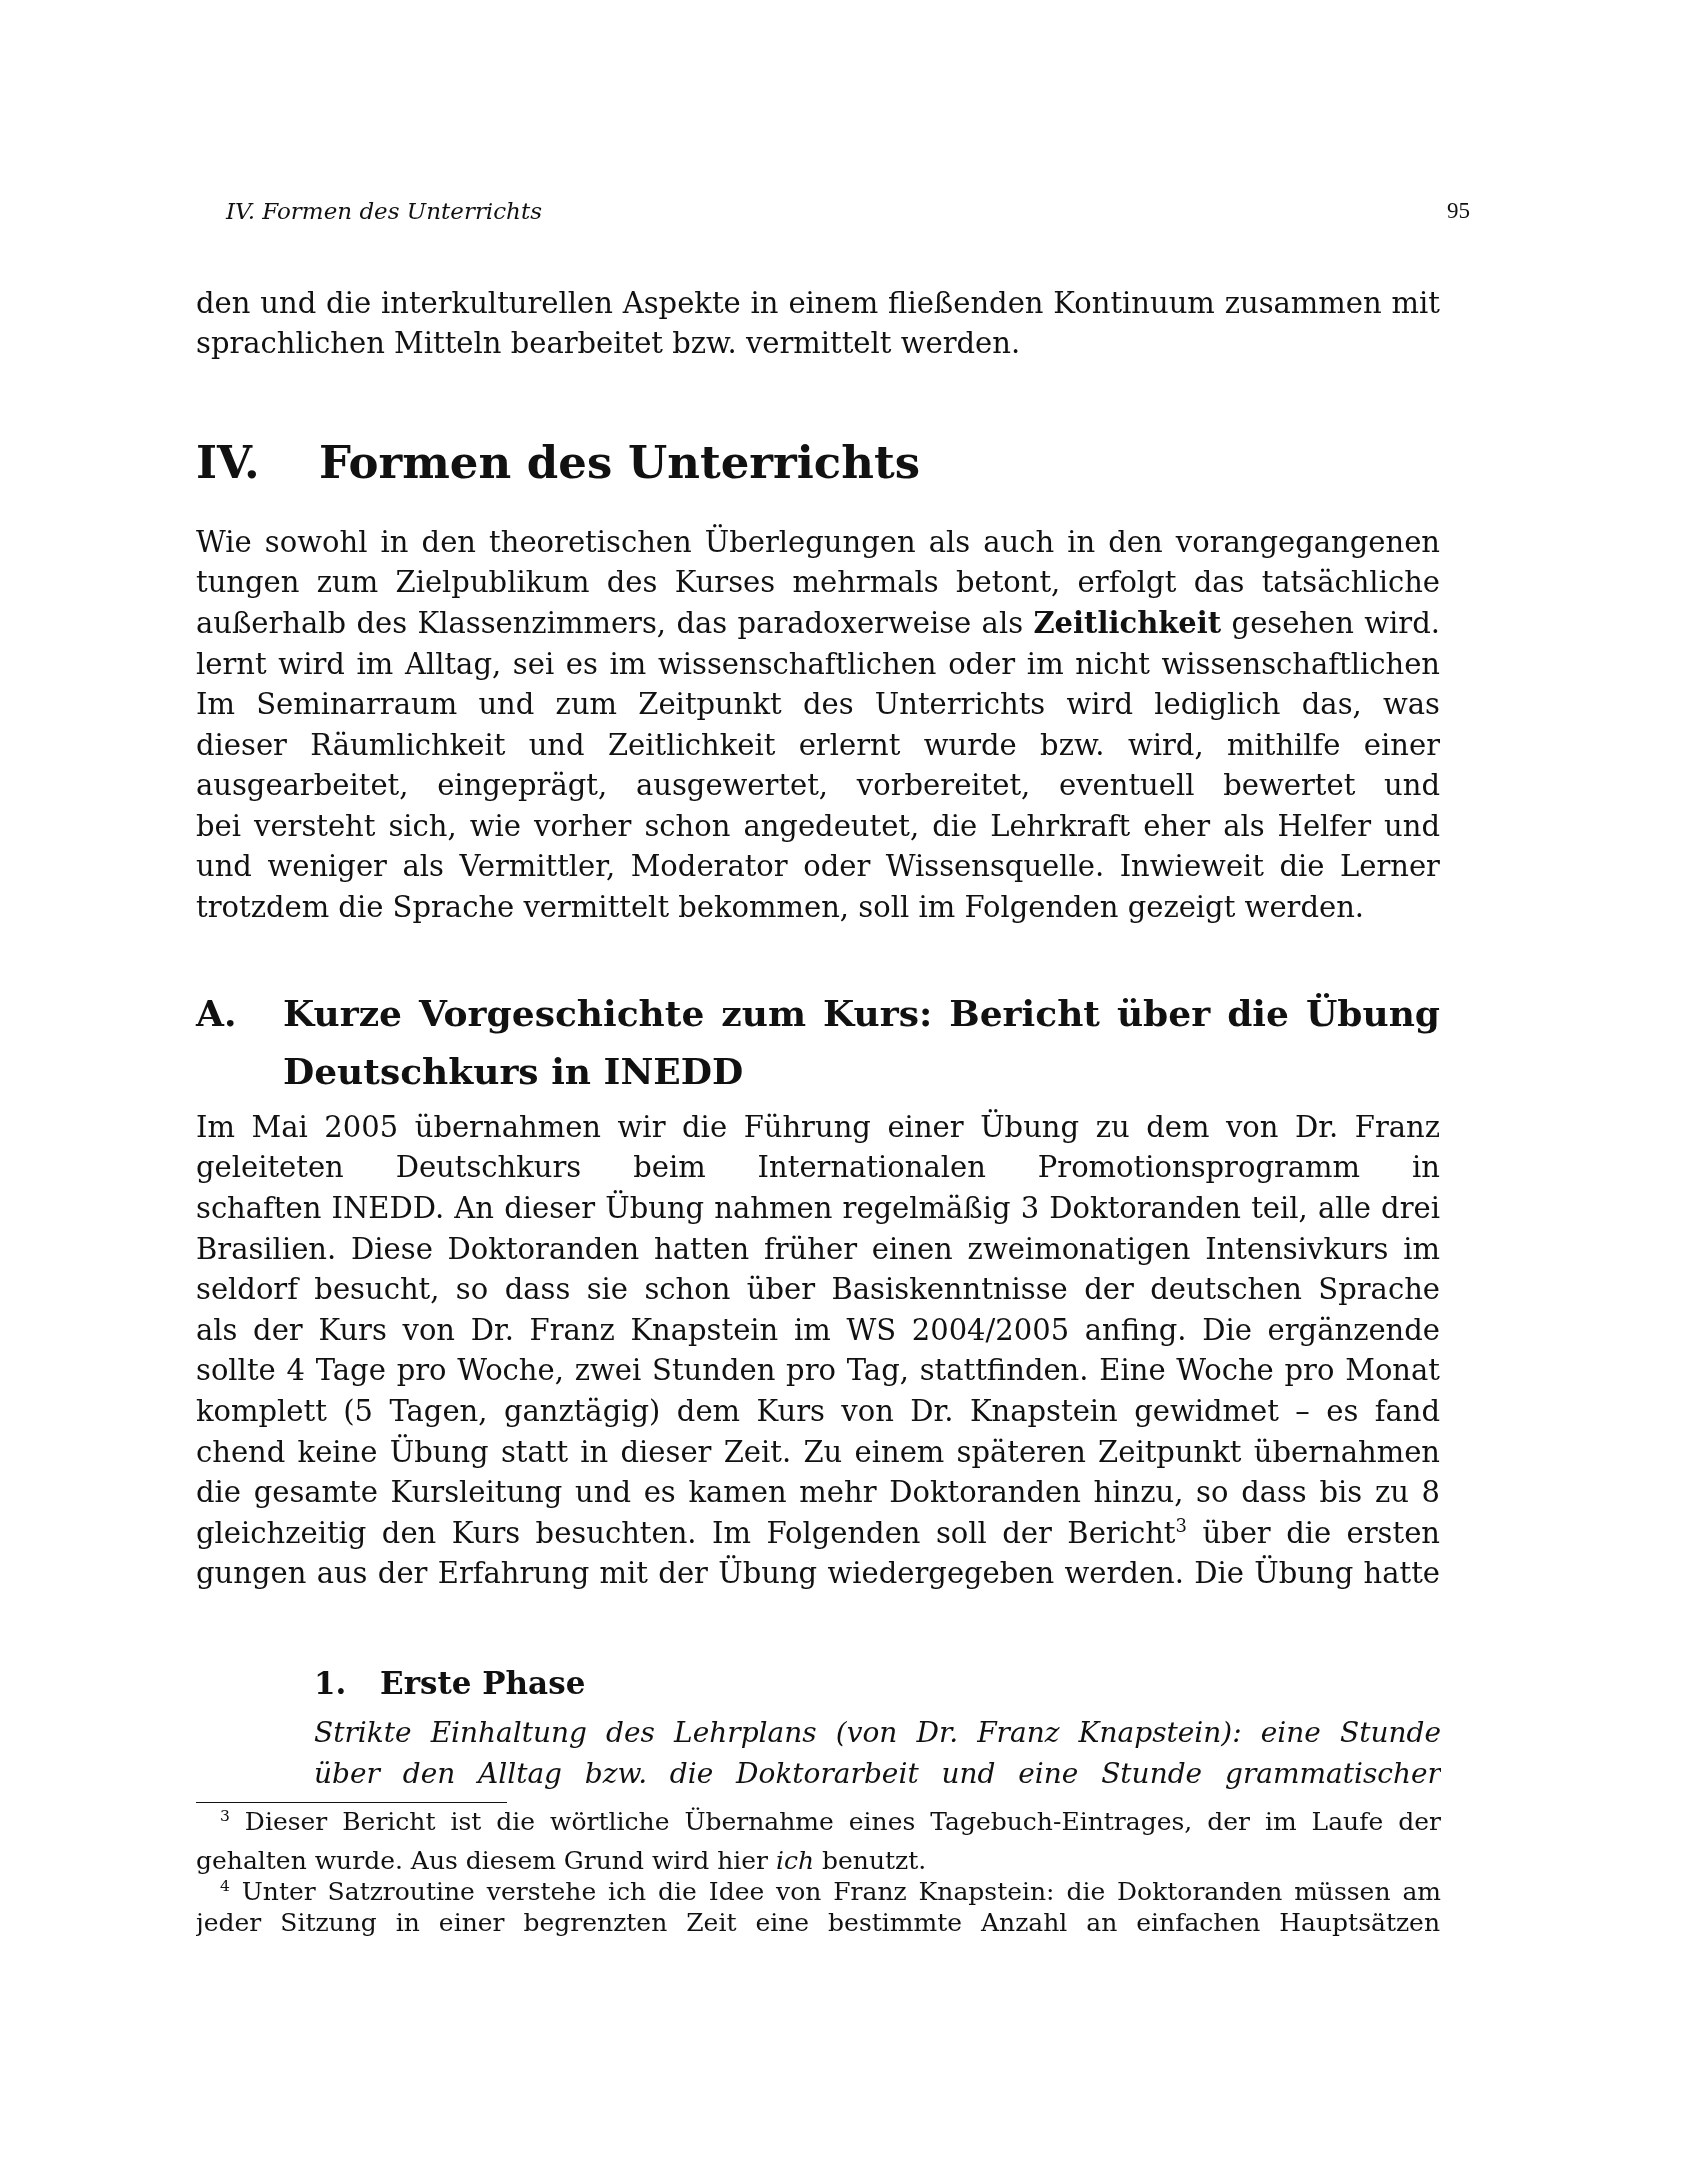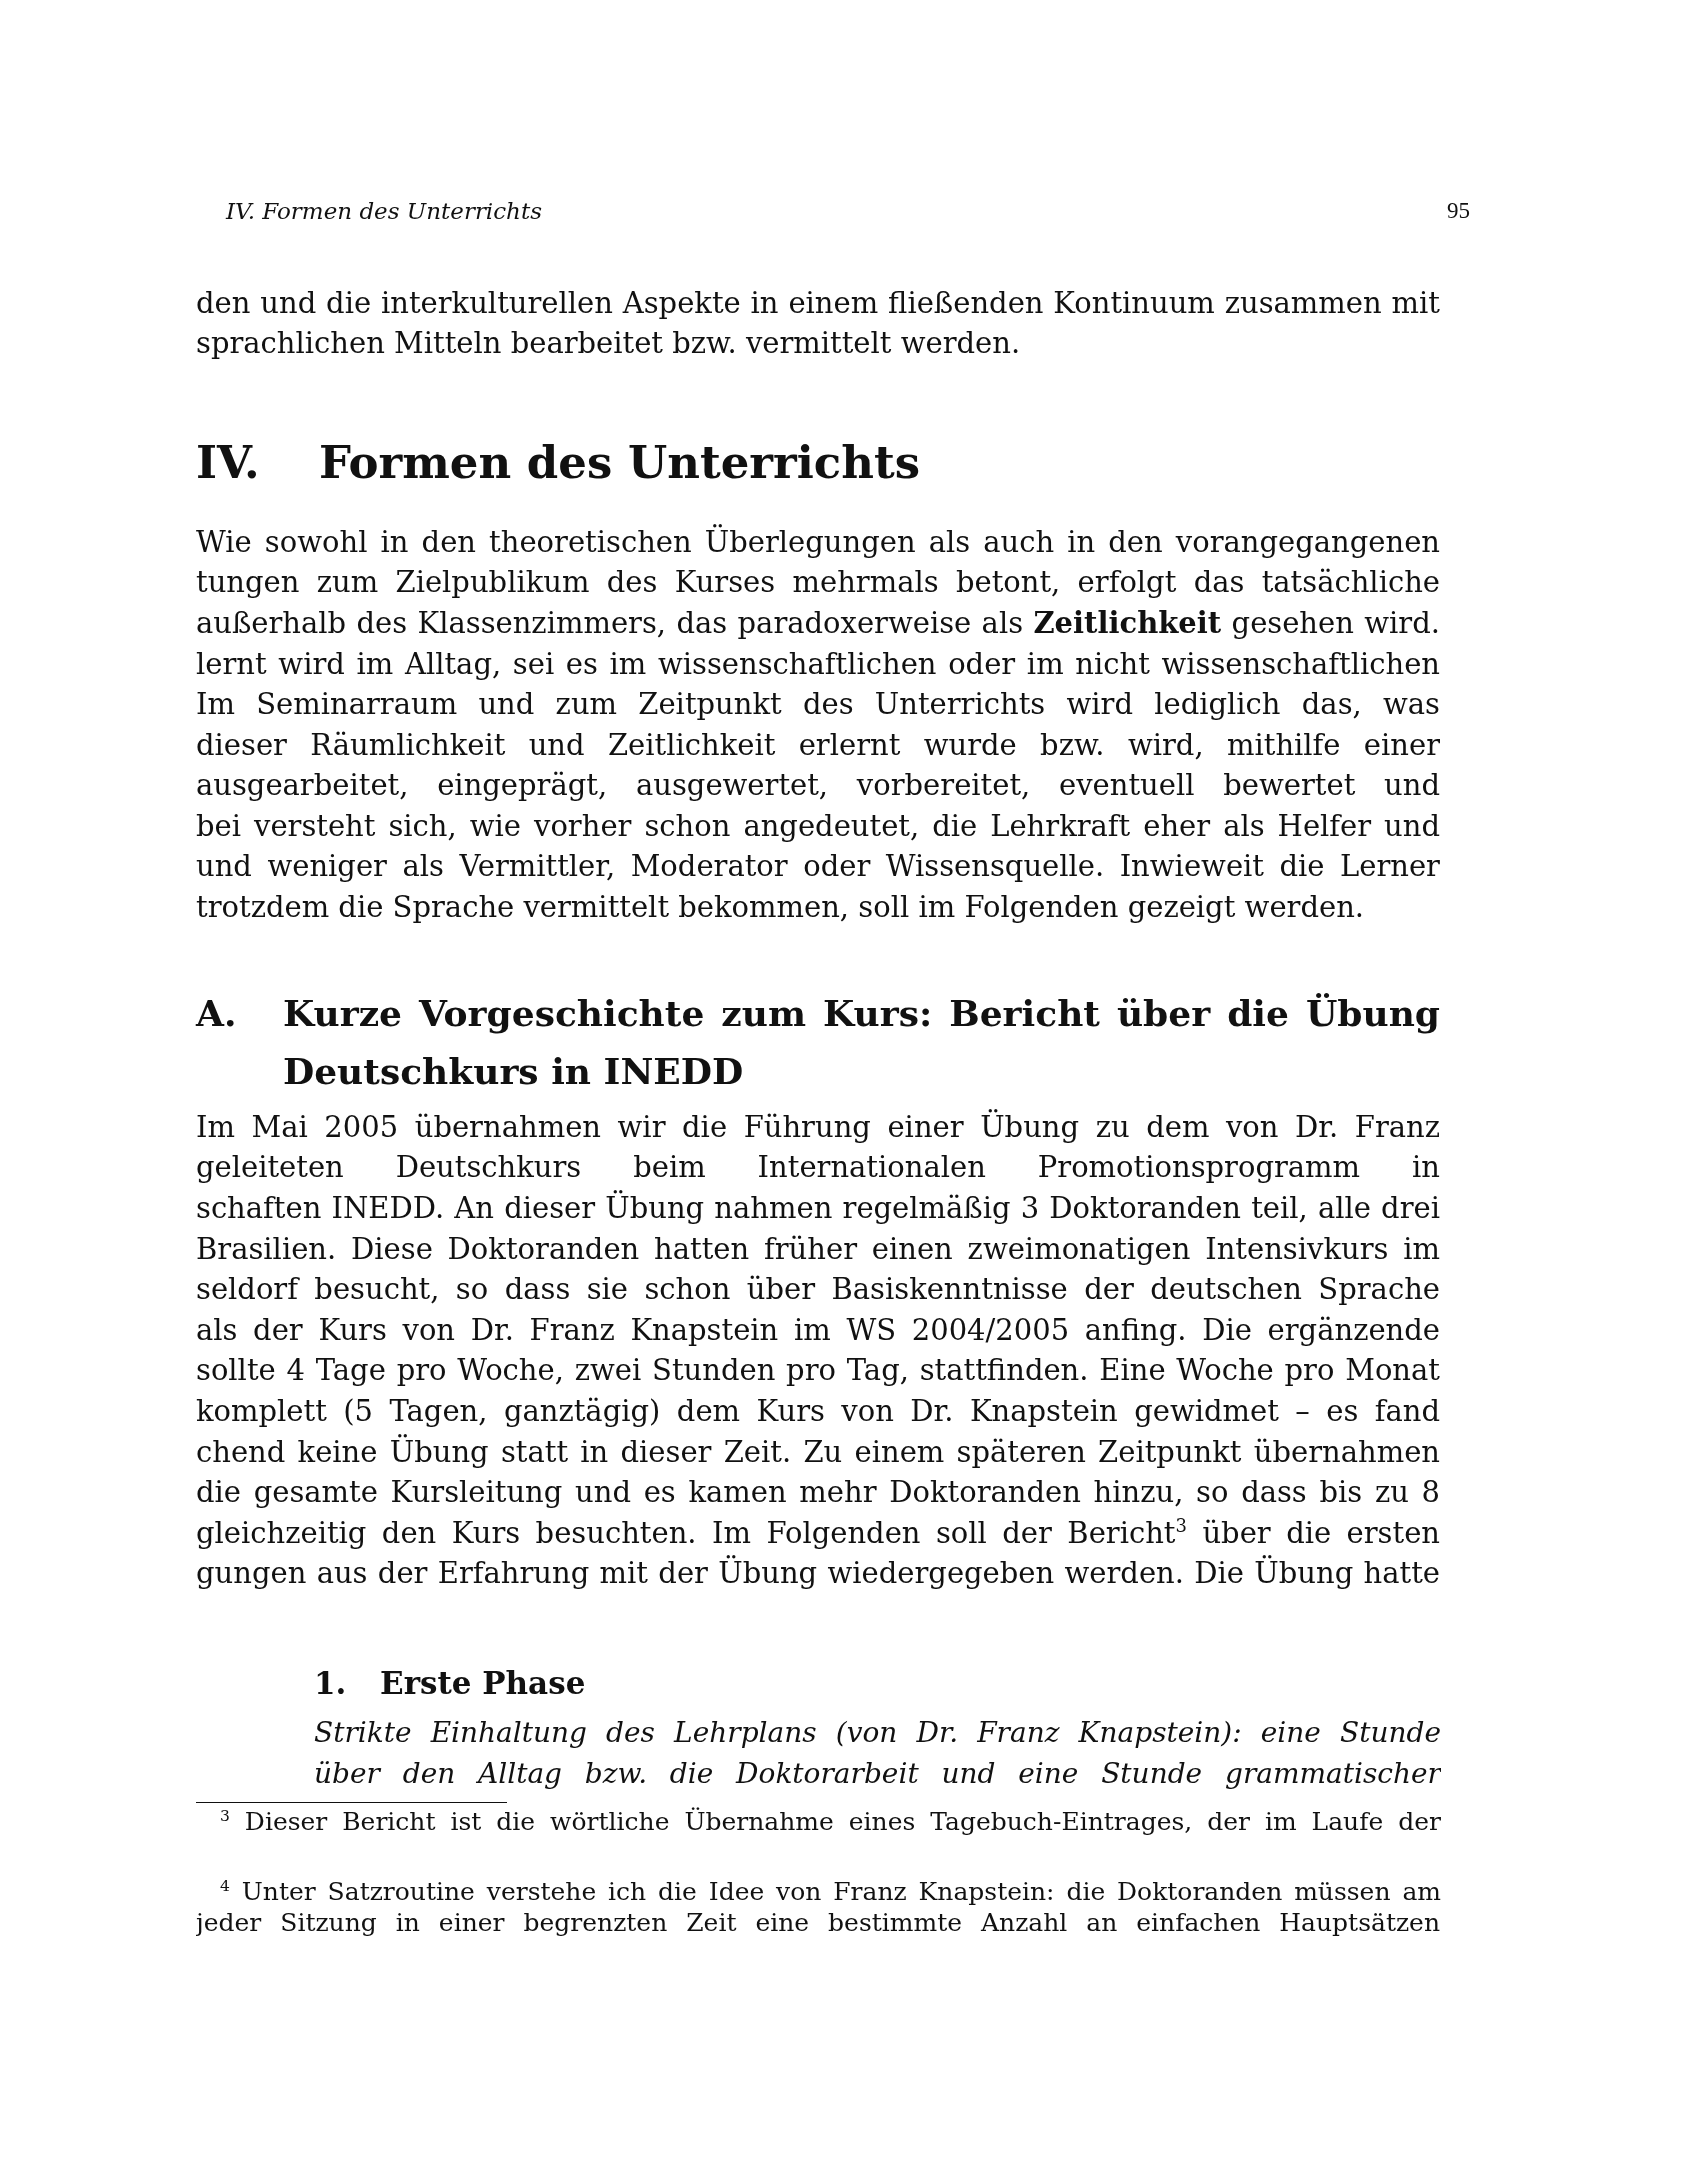--- a/index.html
+++ b/index.html
@@ -92,18 +92,19 @@
     <span class="num">1.</span>
     <span class="txt">Erste Phase</span>
   </div>
 
   <div class="iline" style="top:1713px"><span>Strikte Einhaltung des Lehrplans (von Dr. Franz Knapstein): eine Stunde Satzroutine</span></div>
   <div class="iline" style="top:1754px">über den Alltag bzw. die Doktorarbeit und eine Stunde grammatischer Übungen, die</div>
 
   <div class="fn-rule"></div>
 
   <div class="fline indent" style="top:1806px"><sup>3</sup><span> Dieser Bericht ist die wörtliche Übernahme eines Tagebuch-Eintrages, der im Laufe der Arbeit</span></div>
+  <div class="fline last" style="top:1845px"><span>gehalten wurde. Aus diesem Grund wird hier </span><i>ich</i><span> benutzt.</span></div>
 
   <div class="fline indent" style="top:1876px"><sup>4</sup><span> Unter Satzroutine verstehe ich die Idee von Franz Knapstein: die Doktoranden müssen am Anfang</span></div>
   <div class="fline" style="top:1907px">jeder Sitzung in einer begrenzten Zeit eine bestimmte Anzahl an einfachen Hauptsätzen (meistens 10 bis</div>
 
 </div>
 
 
 </body></html>

